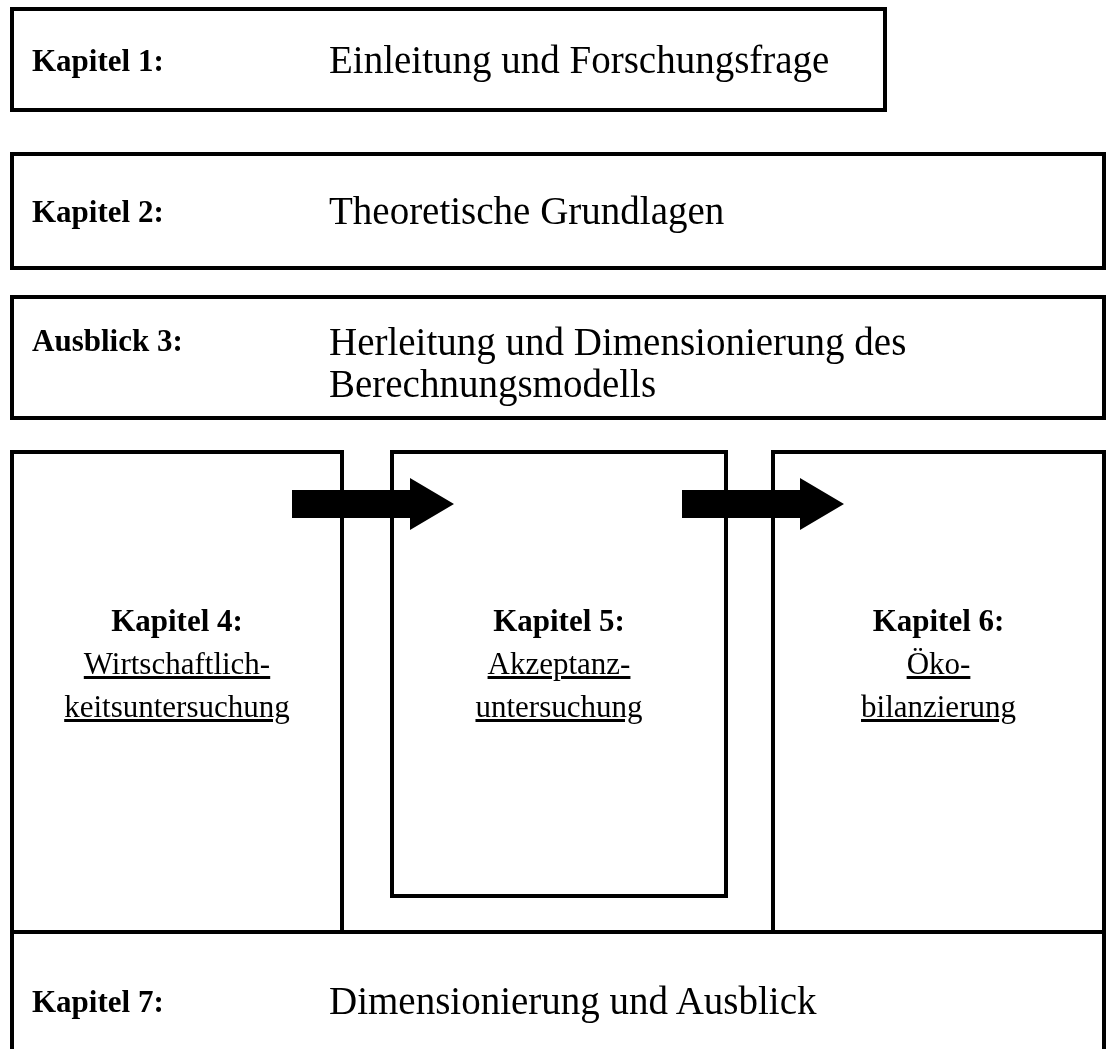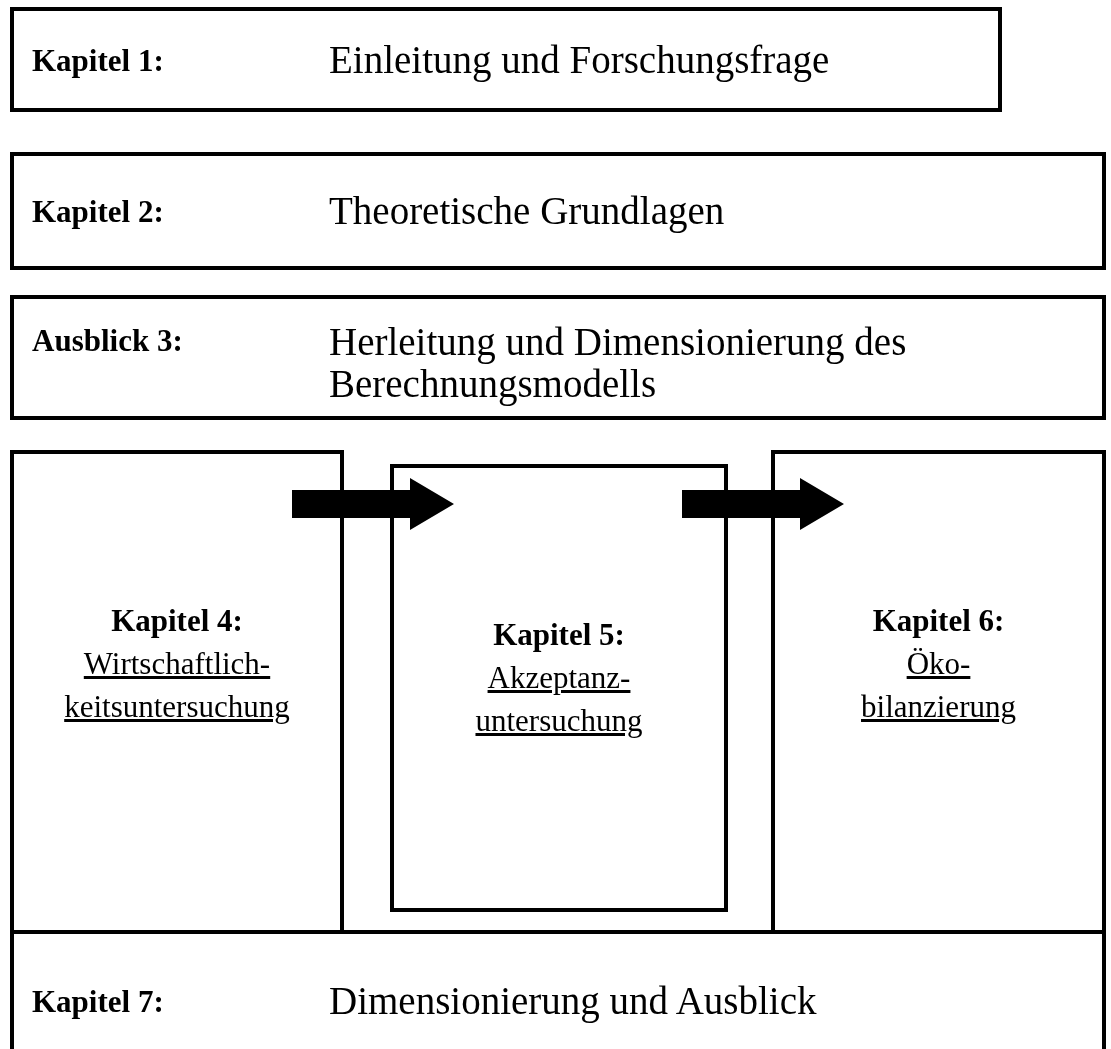--- a/index.html
+++ b/index.html
@@ -87,21 +87,21 @@
   }
   .arrow svg {
     display: block;
   }
 </style>
 </head>
 <body>
 
 <div id="canvas">
 
-  <div class="box row-box" style="left:10px; top:7px; width:992px; height:105px;">
+  <div class="box row-box" style="left:10px; top:7px; width:877px; height:105px;">
     <span class="row-label vcenter">Kapitel 1:</span>
     <span class="row-text vcenter">Einleitung und Forschungsfrage</span>
   </div>
 
   <div class="box row-box" style="left:10px; top:152px; width:1096px; height:118px;">
     <span class="row-label vcenter">Kapitel 2:</span>
     <span class="row-text vcenter">Theoretische Grundlagen</span>
   </div>
 
   <div class="box row-box" style="left:10px; top:295px; width:1096px; height:125px;">
@@ -111,21 +111,21 @@
   </div>
 
   <div class="box col-box" style="left:10px; top:450px; width:334px; height:501px;">
     <div class="col-inner">
       <span class="col-title">Kapitel 4:</span>
       <span class="col-body">Wirtschaftlich-
 keitsuntersuchung</span>
     </div>
   </div>
 
-  <div class="box col-box" style="left:390px; top:450px; width:338px; height:448px;margin-top:14px;">
+  <div class="box col-box" style="left:390px; top:450px; width:338px; height:448px;">
     <div class="col-inner">
       <span class="col-title">Kapitel 5:</span>
       <span class="col-body">Akzeptanz-
 untersuchung</span>
     </div>
   </div>
 
   <div class="box col-box" style="left:771px; top:450px; width:335px; height:584px;">
     <div class="col-inner">
       <span class="col-title">Kapitel 6:</span>

